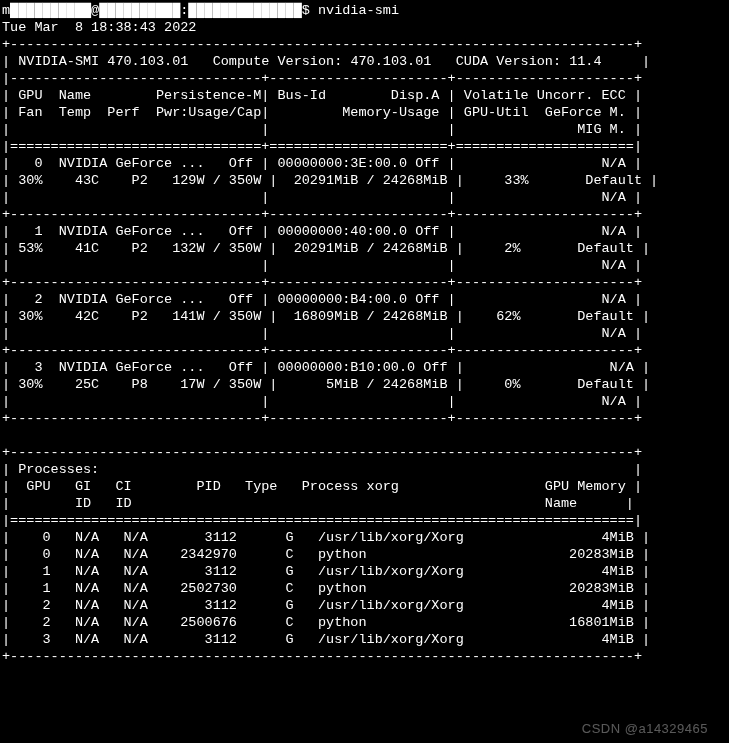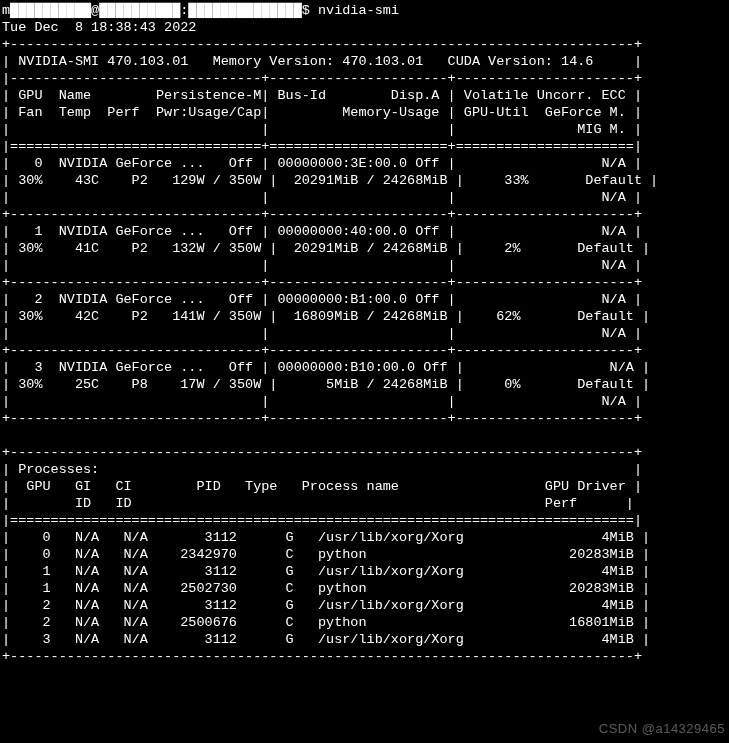--- a/index.html
+++ b/index.html
@@ -15,61 +15,61 @@
     overflow: hidden;
     box-sizing: border-box;
   }
   pre {
     margin: 0;
     font-family: inherit;
     white-space: pre;
   }
   .watermark {
     position: absolute;
-    right: 4px;
+    right: 21px;
     bottom: 6px;
     color: rgba(255,255,255,0.35);
     font-size: 13px;
     font-family: Arial, sans-serif;
     letter-spacing: 0.5px;
   }
 </style>
 </head>
 <body>
 
 <pre><span><span>m██████████@██████████:██████████████</span><span>$</span> <span>nvidia-smi</span></span>
-<span>Tue Dec  8 18:38:43 2022</span>
+<span>Tue Mar  8 18:38:43 2022</span>
 <span>+-----------------------------------------------------------------------------+</span>
-<span>| <span>NVIDIA-SMI 470.103.01</span>   <span>Memory Version: 470.103.01</span>   <span>CUDA Version: 14.6</span>     |</span>
+<span>| <span>NVIDIA-SMI 470.103.01</span>   <span>Compute Version: 470.103.01</span>   <span>CUDA Version: 11.4</span>     |</span>
 <span>|-------------------------------+----------------------+----------------------+</span>
 <span>| GPU  Name        Persistence-M| Bus-Id        Disp.A | Volatile Uncorr. ECC |</span>
 <span>| Fan  Temp  Perf  Pwr:Usage/Cap|         Memory-Usage | GPU-Util  GeForce M. |</span>
 <span>|                               |                      |               MIG M. |</span>
 <span>|===============================+======================+======================|</span>
 <span>|   0  NVIDIA GeForce ...   Off | 00000000:3E:00.0 Off |                  N/A |
 | 30%    43C    P2   129W / 350W |  20291MiB / 24268MiB |     33%       Default |
 |                               |                      |                  N/A |</span>
 <span>+-------------------------------+----------------------+----------------------+</span>
 <span>|   1  NVIDIA GeForce ...   Off | 00000000:40:00.0 Off |                  N/A |
-| 30%    41C    P2   132W / 350W |  20291MiB / 24268MiB |     2%       Default |
+| 53%    41C    P2   132W / 350W |  20291MiB / 24268MiB |     2%       Default |
 |                               |                      |                  N/A |</span>
 <span>+-------------------------------+----------------------+----------------------+</span>
-<span>|   2  NVIDIA GeForce ...   Off | 00000000:B1:00.0 Off |                  N/A |
+<span>|   2  NVIDIA GeForce ...   Off | 00000000:B4:00.0 Off |                  N/A |
 | 30%    42C    P2   141W / 350W |  16809MiB / 24268MiB |    62%       Default |
 |                               |                      |                  N/A |</span>
 <span>+-------------------------------+----------------------+----------------------+</span>
 <span>|   3  NVIDIA GeForce ...   Off | 00000000:B10:00.0 Off |                  N/A |
 | 30%    25C    P8    17W / 350W |      5MiB / 24268MiB |     0%       Default |
 |                               |                      |                  N/A |</span>
 <span>+-------------------------------+----------------------+----------------------+</span>
 
 <span>+-----------------------------------------------------------------------------+</span>
 <span>| <span>Processes:</span>                                                                  |</span>
-<span>|  GPU   GI   CI        PID   Type   Process name                  GPU Driver |</span>
-<span>|        ID   ID                                                   Perf      |</span>
+<span>|  GPU   GI   CI        PID   Type   Process xorg                  GPU Memory |</span>
+<span>|        ID   ID                                                   Name      |</span>
 <span>|=============================================================================|</span>
 <span>|    0   N/A   N/A       3112      G   /usr/lib/xorg/Xorg                 4MiB |
 |    0   N/A   N/A    2342970      C   python                         20283MiB |
 |    1   N/A   N/A       3112      G   /usr/lib/xorg/Xorg                 4MiB |
 |    1   N/A   N/A    2502730      C   python                         20283MiB |
 |    2   N/A   N/A       3112      G   /usr/lib/xorg/Xorg                 4MiB |
 |    2   N/A   N/A    2500676      C   python                         16801MiB |
 |    3   N/A   N/A       3112      G   /usr/lib/xorg/Xorg                 4MiB |</span>
 <span>+-----------------------------------------------------------------------------+</span></pre>
 

